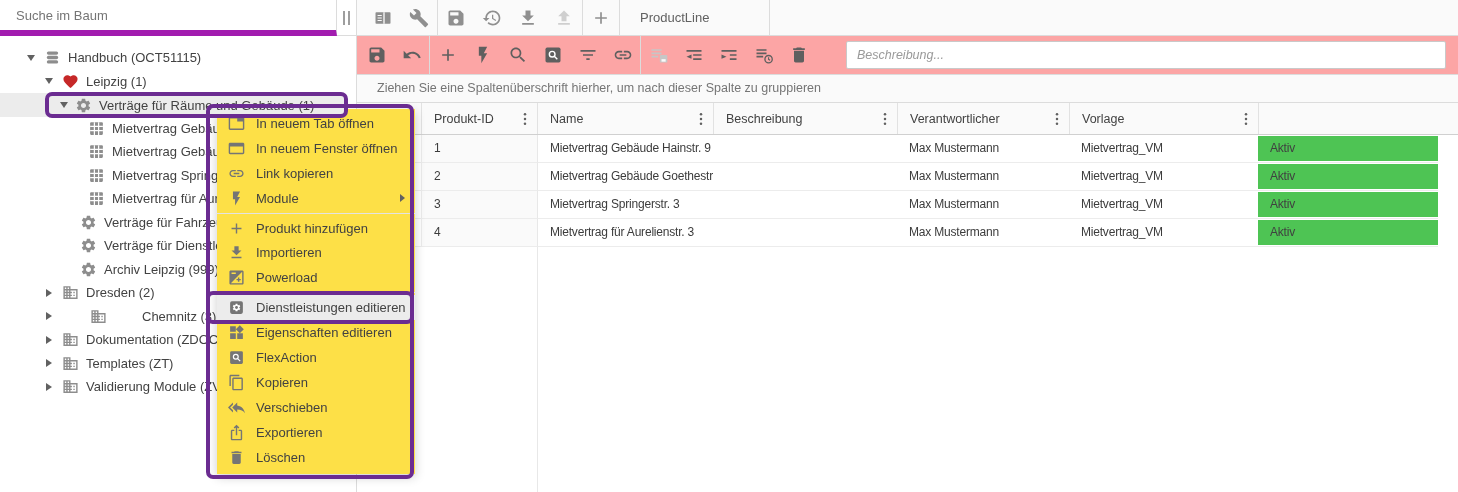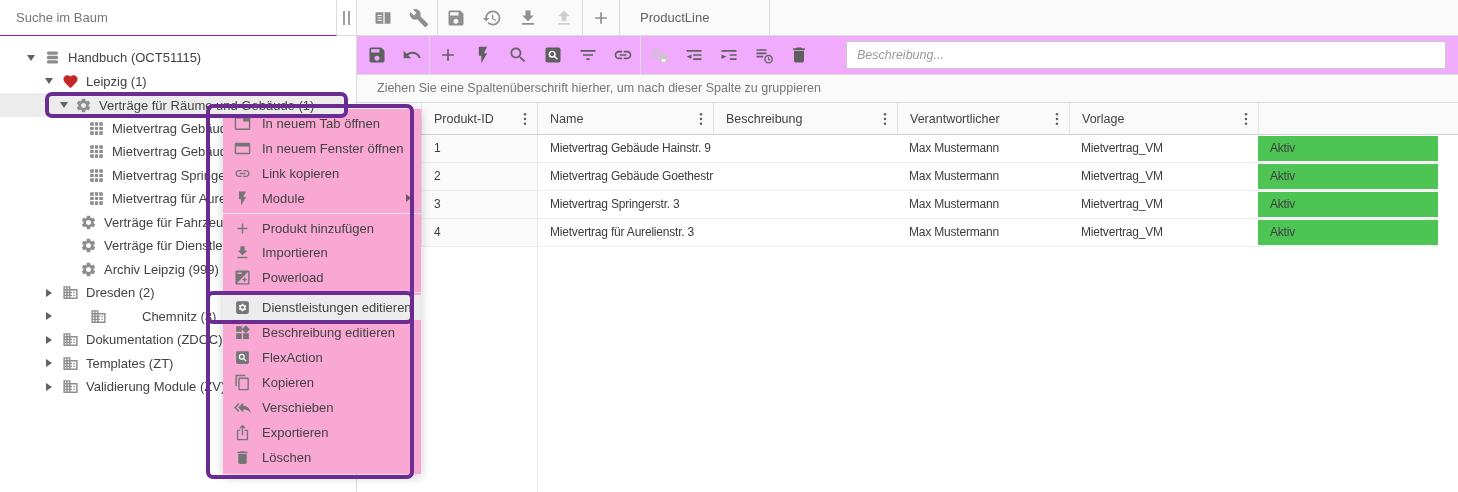--- a/index.html
+++ b/index.html
@@ -2,21 +2,21 @@
 <html><head>
 <meta charset="utf-8">
 <style>
   *{box-sizing:border-box;margin:0;padding:0}
   body{margin:0;background:#fff}
   .app{position:relative;width:1458px;height:492px;background:#fff;overflow:hidden;
        font-family:"Liberation Sans",sans-serif;color:#424242}
 
   
   .tree-panel{position:absolute;left:0;top:0;width:337px;height:492px;background:#fff;z-index:1}
-  .tree-search{height:36px;border-bottom:1px solid #a21caf;border-right:1px solid #dcdcdc;display:flex;align-items:center}
+  .tree-search{height:36px;border-bottom:6px solid #a21caf;border-right:1px solid #dcdcdc;display:flex;align-items:center}
   .tree-search input{border:none;outline:none;width:100%;padding-left:16px;background:transparent;
        font-family:"Liberation Sans",sans-serif;font-size:13px;color:#424242}
   .tree-search input::placeholder{color:#757575;opacity:1}
   .gutter{position:absolute;left:337px;top:0;width:19px;height:36px;border-bottom:1px solid #dcdcdc;
        display:flex;align-items:center;justify-content:center;gap:3px;z-index:1;cursor:col-resize}
   .gutter i{width:2px;height:14px;background:#9e9e9e}
   .tree{position:absolute;left:0;top:46px;right:0}
   .tree-row{height:23.5px;display:flex;align-items:center;cursor:pointer;white-space:nowrap}
   .tree-row.selected{background:#ececec}
   .expander{width:26px;flex:0 0 26px;display:flex;align-items:center;justify-content:center}
@@ -29,21 +29,21 @@
 
   
   .main{position:absolute;left:356px;top:0;width:1102px;height:492px;border-left:1px solid #dcdcdc;background:#fff}
   .top-toolbar{height:36px;background:#fafafa;border-bottom:1px solid #dcdcdc;display:flex;align-items:stretch;padding-left:8px}
   .tbtn{width:36px;display:flex;align-items:center;justify-content:center;background:none;border:none;color:#8f8f8f;cursor:pointer}
   .tbtn svg{width:20px;height:20px}
   .tbtn.disabled{color:#cfcfcf}
   .vsep{width:1px;background:#dcdcdc}
   .tab{display:flex;align-items:center;padding:0 20px;min-width:150px;color:#616161;font-weight:500;font-size:13px;border-right:1px solid #dcdcdc}
 
-  .grid-toolbar{position:relative;height:39px;background:#f0abfc;border-bottom:1px solid #dcdcdc;display:flex;align-items:stretch;padding-left:2px}
+  .grid-toolbar{position:relative;height:39px;background:#fca5a5;border-bottom:1px solid #dcdcdc;display:flex;align-items:stretch;padding-left:2px}
   .gbtn{width:35px;display:flex;align-items:center;justify-content:center;background:none;border:none;color:#5f5f5f;cursor:pointer}
   .gbtn svg{width:20px;height:20px}
   .gbtn.disabled{color:#c6c6c6}
   .desc-input{position:absolute;left:489px;top:5px;width:600px;height:28px}
   .desc-input input{width:100%;height:100%;border:1px solid #c9c9c9;border-radius:2px;padding-left:10px;background:#fff;
        font-family:"Liberation Sans",sans-serif;font-size:12.5px;color:#424242;outline:none}
   .desc-input input::placeholder{font-style:italic;color:#9a9a9a;opacity:1}
 
   .group-bar{height:28px;line-height:27px;background:#fafafa;border-bottom:1px solid #dcdcdc;color:#757575;padding-left:20px;font-size:12.5px}
 
@@ -56,21 +56,21 @@
   .cell{font-size:12px;letter-spacing:-0.2px;color:#3c3c3c;line-height:27px;white-space:nowrap;overflow:hidden;
         padding:0 4px 0 12px;border-bottom:1px solid #ececec}
   .cell.c-produkt_id{background:#fafafa;border-left:1px solid #ececec}
   .cell.c-name{border-left:1px solid #e8e8e8}
   .cell.c-status{padding:0;position:relative}
   .status-pill{position:absolute;left:0;right:0;top:1px;bottom:1px;line-height:25px;padding-left:12px;color:#404040}
   .cell.filler{border-bottom:none}
   .locked-line{position:absolute;left:180px;top:247px;bottom:0;width:1px;background:#e8e8e8}
 
   
-  .ctx{position:absolute;left:223px;top:109px;width:198px;background:#f9a8d4;z-index:10;
+  .ctx{position:absolute;left:217px;top:109px;width:198px;background:#fde047;z-index:10;
        box-shadow:0 3px 10px rgba(0,0,0,.2);padding:2px 0 5px 0}
   .ctx-item{height:24.9px;display:flex;align-items:center;padding:0 10px 0 11px;gap:11px;font-size:13px;color:#424242;cursor:pointer;white-space:nowrap}
   .ctx-item.hl{background:#ececec}
   .micon{width:17px;height:17px;flex:0 0 17px;color:#757575}
   .micon svg{width:100%;height:100%}
   .ctx-sep{height:1px;background:#e3e3e3;margin:2px 0}
   .sub-arrow{margin-left:auto;width:0;height:0;border-top:4px solid transparent;border-bottom:4px solid transparent;border-left:5px solid #616161}
 
   
   .ann{position:absolute;border:4px solid #6B2C91;border-radius:7px;z-index:30;pointer-events:none}
@@ -541,21 +541,21 @@
             <g transform="translate(5.3 5.3) scale(0.56)" fill="#fff">
               <path d="M19.14 12.94c.04-.3.06-.61.06-.94 0-.32-.02-.64-.07-.94l2.03-1.58c.18-.14.23-.41.12-.61l-1.92-3.32c-.12-.22-.37-.29-.59-.22l-2.39.96c-.5-.38-1.03-.7-1.62-.94l-.36-2.54c-.04-.24-.24-.41-.48-.41h-3.84c-.24 0-.43.17-.47.41l-.36 2.54c-.59.24-1.13.57-1.62.94l-2.39-.96c-.22-.08-.47 0-.59.22L2.74 8.87c-.12.21-.08.47.12.61l2.03 1.58c-.05.3-.09.63-.09.94s.02.64.07.94l-2.03 1.58c-.18.14-.23.41-.12.61l1.92 3.32c.12.22.37.29.59.22l2.39-.96c.5.38 1.03.7 1.62.94l.36 2.54c.05.24.24.41.48.41h3.84c.24 0 .44-.17.47-.41l.36-2.54c.59-.24 1.13-.56 1.62-.94l2.39.96c.22.08.47 0 .59-.22l1.92-3.32c.12-.22.07-.47-.12-.61l-2.01-1.58zM12 15.6c-1.98 0-3.6-1.62-3.6-3.6s1.62-3.6 3.6-3.6 3.6 1.62 3.6 3.6-1.62 3.6-3.6 3.6z"></path>
             </g>
           </svg></span>
         <span>Dienstleistungen editieren</span>
       </div>
       <div class="ctx-item">
         <span class="micon"><svg viewBox="0 0 24 24" fill="currentColor" aria-hidden="true">
             <path d="M13 13v8h8v-8zM3 21h8v-8H3zM3 3v8h8V3zm13.66-1.31L11 7.34 16.66 13l5.66-5.66z"></path>
           </svg></span>
-        <span>Beschreibung editieren</span>
+        <span>Eigenschaften editieren</span>
       </div>
       <div class="ctx-item">
         <span class="micon"><svg viewBox="0 0 24 24" fill="currentColor" aria-hidden="true">
             <rect x="3" y="3" width="18" height="18" rx="2"></rect>
             <circle cx="11" cy="11" r="3.4" fill="none" stroke="#fff" stroke-width="1.7"></circle>
             <path d="M13.6 13.6L17.2 17.2" fill="none" stroke="#fff" stroke-width="1.7"></path>
           </svg></span>
         <span>FlexAction</span>
       </div>
       <div class="ctx-item">

